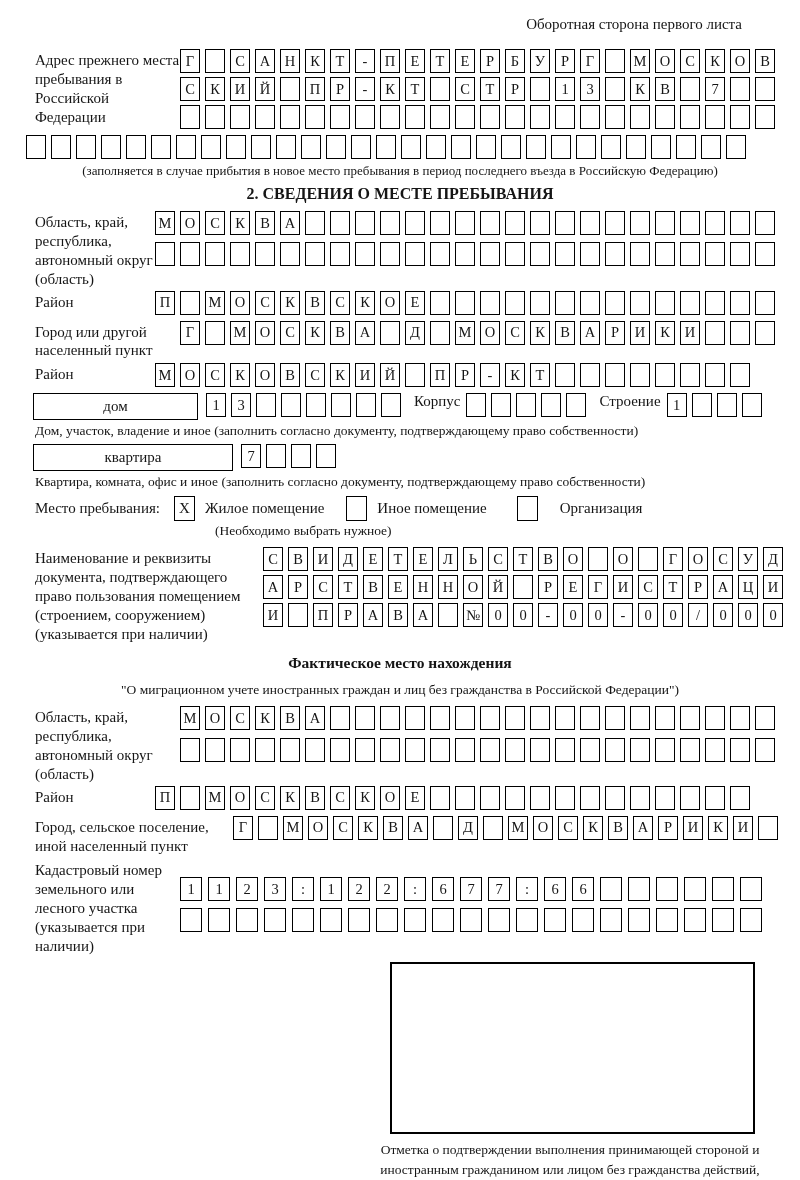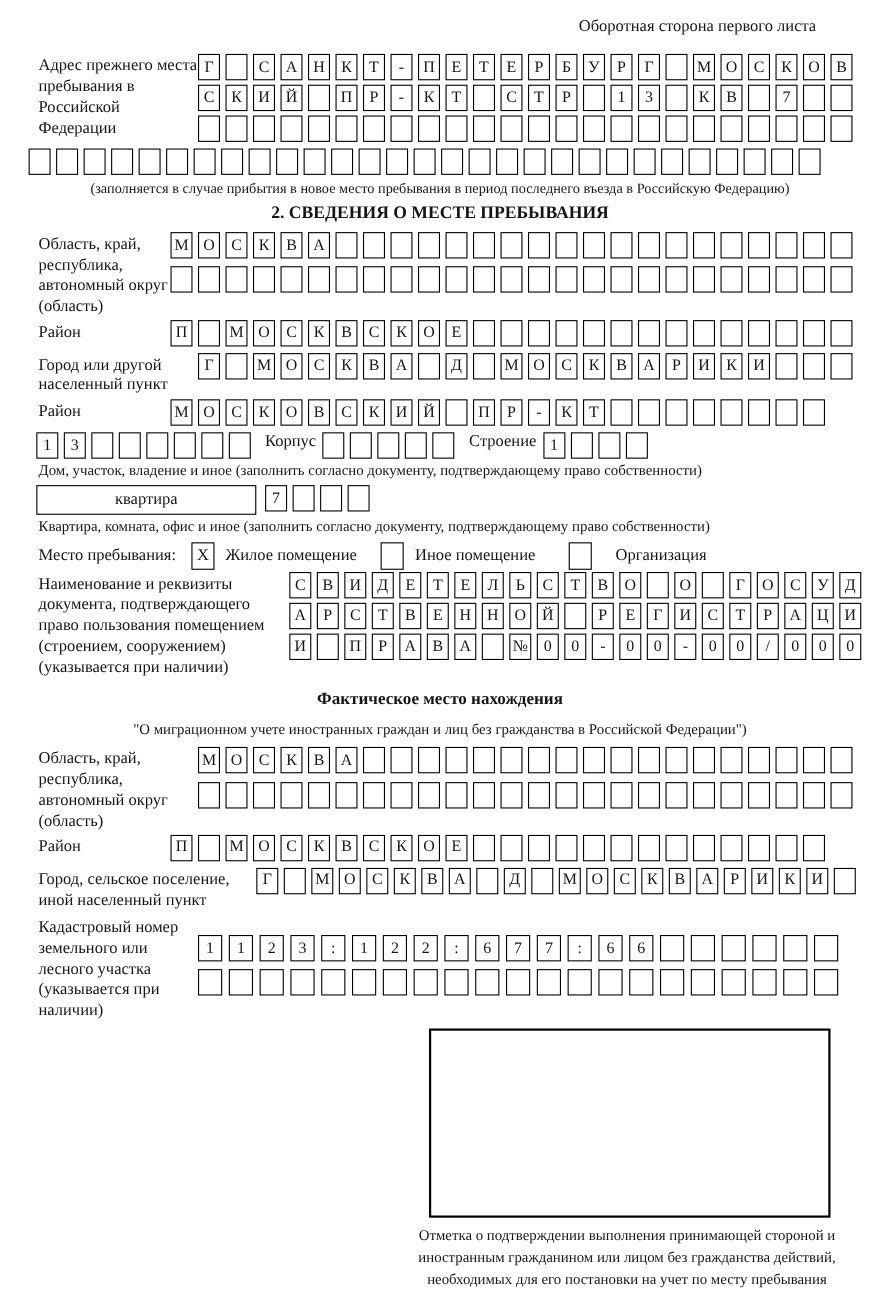--- a/index.html
+++ b/index.html
@@ -319,20 +319,21 @@
         <div class="cell"></div>
         <div class="cell"></div>
         <div class="cell"></div>
         <div class="cell"></div>
         <div class="cell"></div>
         <div class="cell"></div>
       </div>
   </div>
 
   <div class="frow vcenter" style="padding-left:33px; margin-bottom:3px">
+    <div class="widebox wb165">дом</div>
     <div class="grid" style="margin-bottom:0">
         <div class="cell">1</div>
         <div class="cell">3</div>
         <div class="cell"></div>
         <div class="cell"></div>
         <div class="cell"></div>
         <div class="cell"></div>
         <div class="cell"></div>
         <div class="cell"></div>
       </div>
@@ -367,20 +368,21 @@
 
   <div class="frow cbrow">
     <span>Место пребывания:</span>
     <span class="cb">X</span>
     <span>Жилое помещение</span>
     <span class="cb" style="margin-left:22px"></span>
     <span>Иное помещение</span>
     <span class="cb" style="margin-left:30px; margin-right:22px"></span>
     <span>Организация</span>
   </div>
+  <div class="cb-note">(Необходимо выбрать нужное)</div>
 
   <div class="frow">
     <div class="lbl w210">Наименование и реквизиты документа, подтверждающего право пользования помещением (строением, сооружением) (указывается при наличии)</div>
     <div class="gridcol">
       <div class="grid">
           <div class="cell">С</div>
           <div class="cell">В</div>
           <div class="cell">И</div>
           <div class="cell">Д</div>
           <div class="cell">Е</div>

